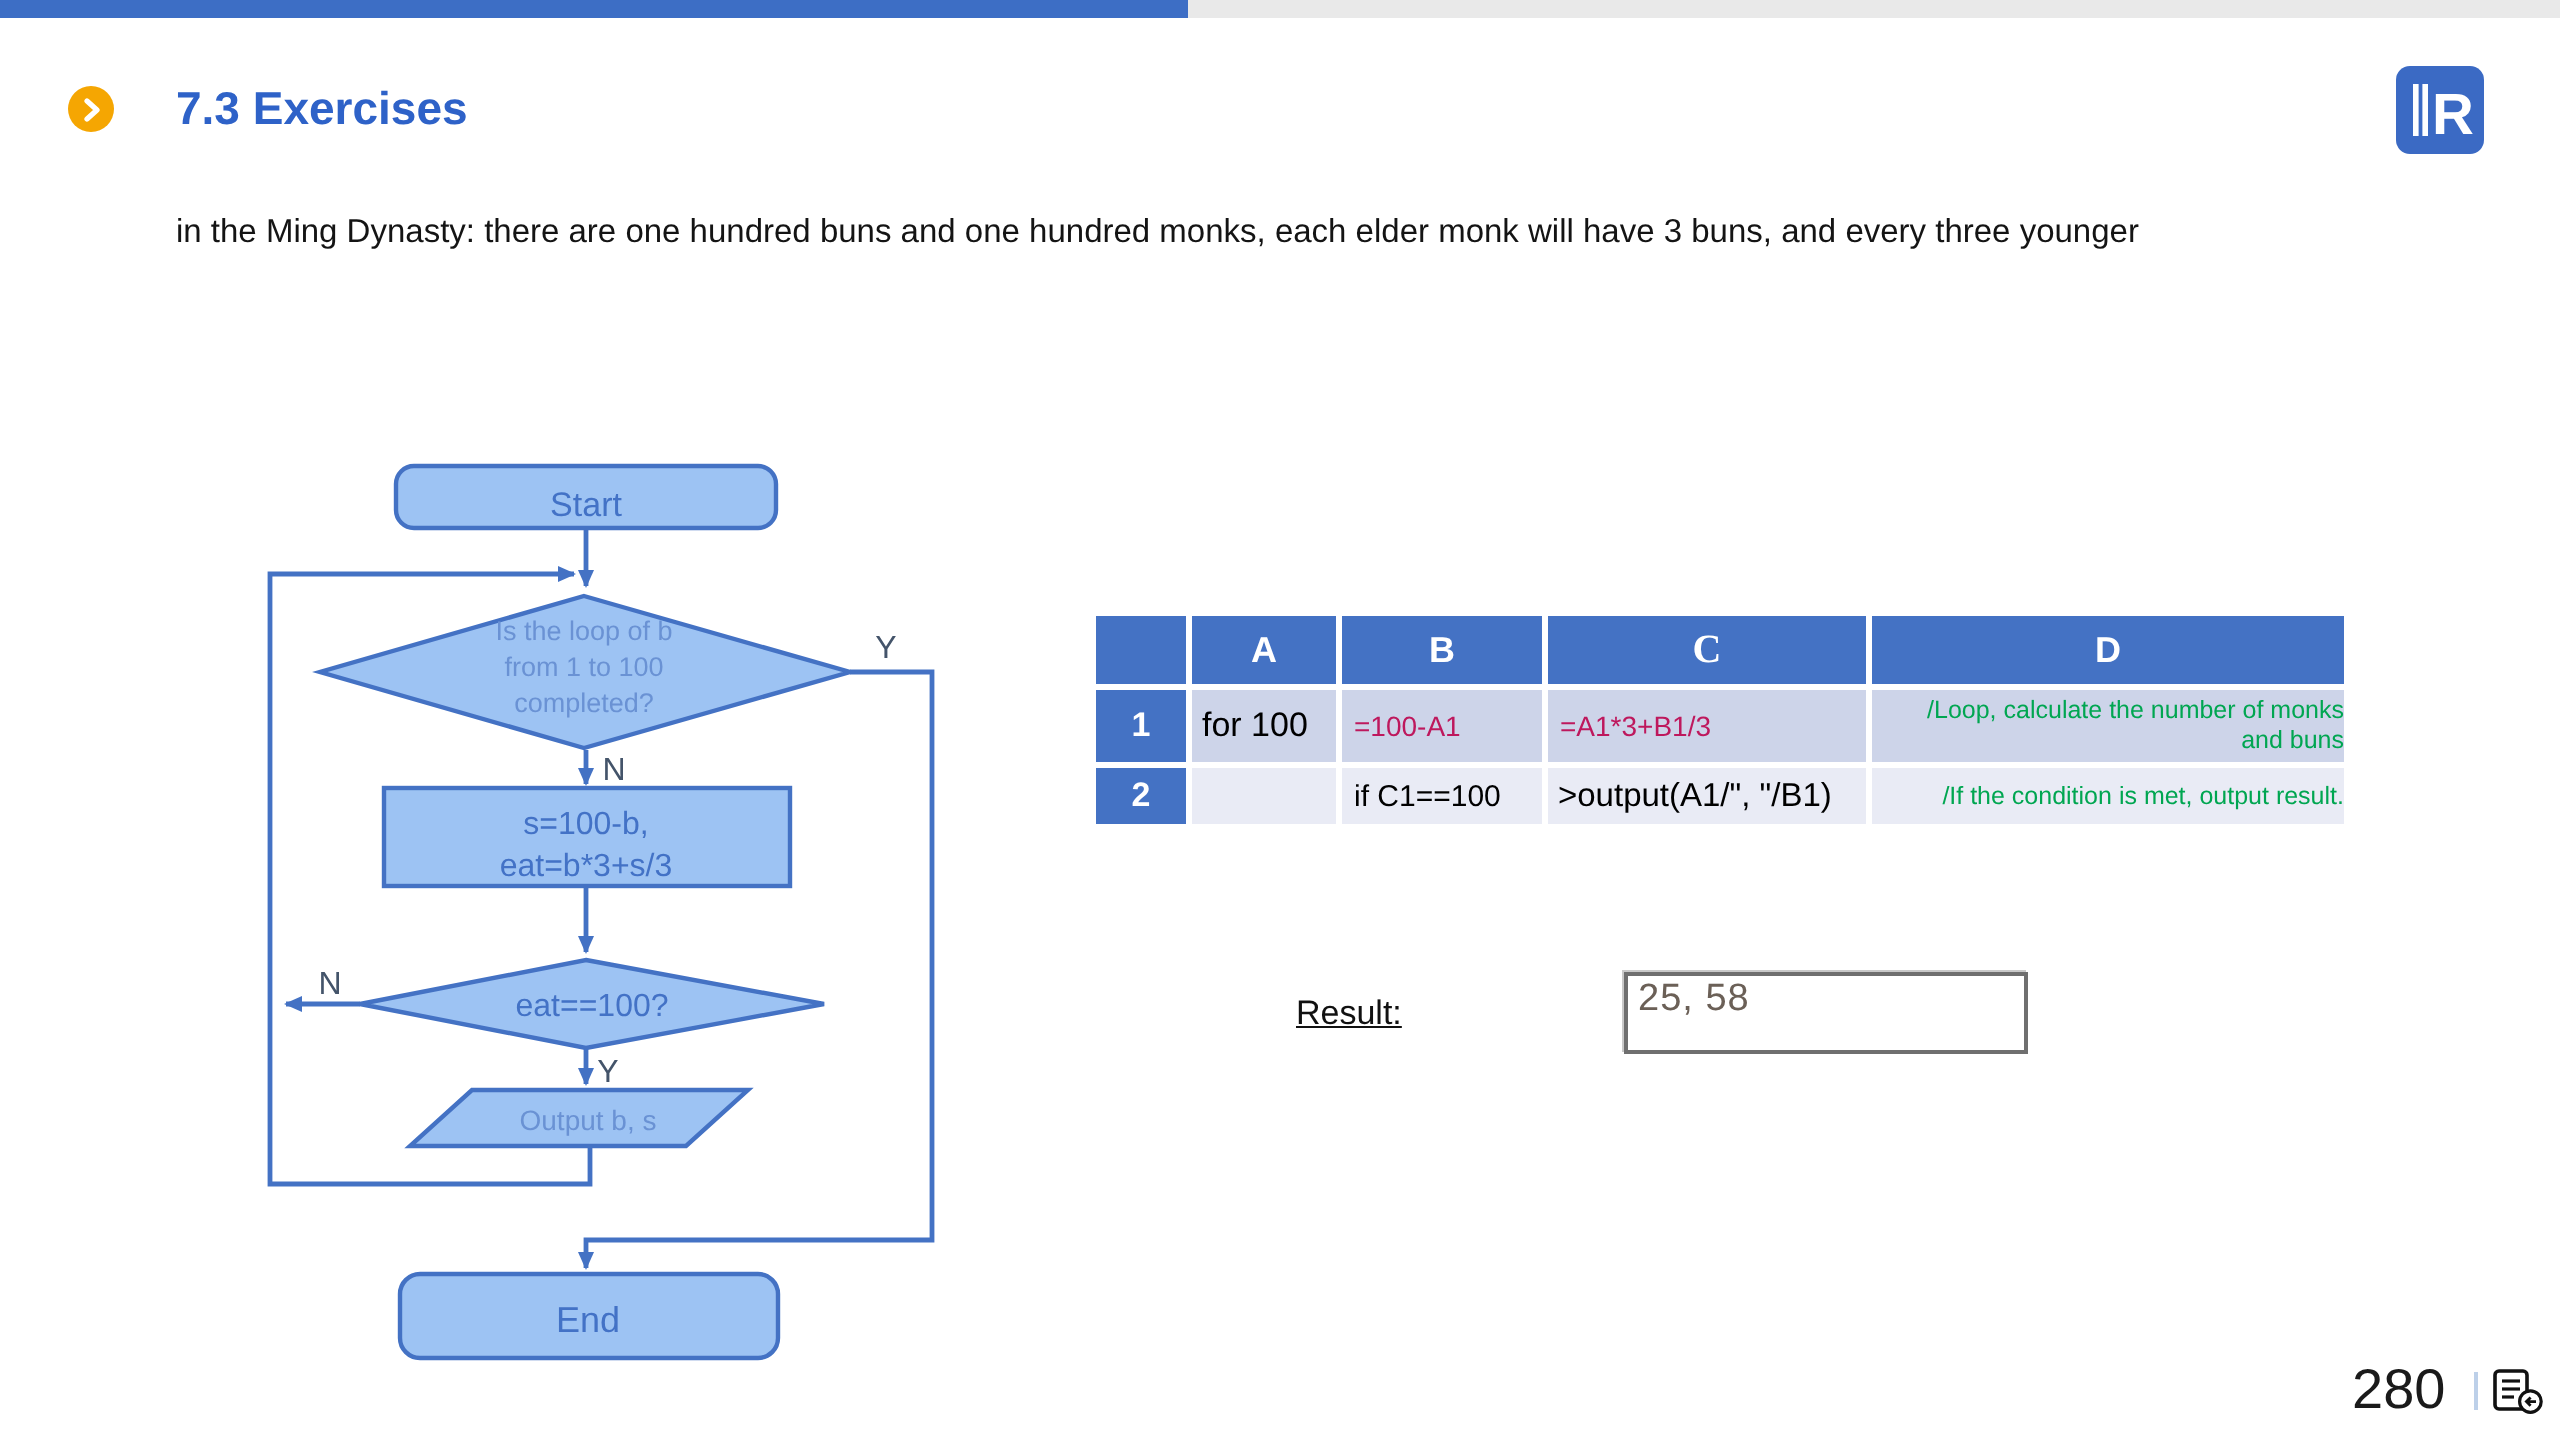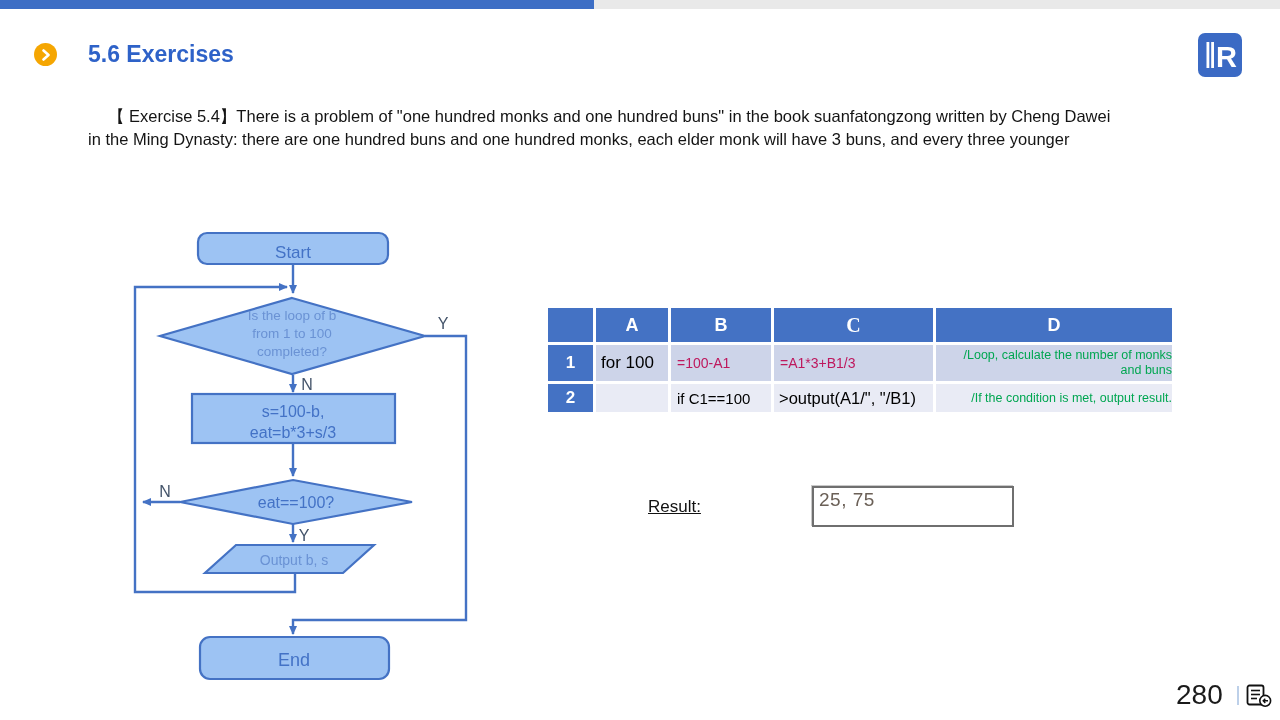--- a/index.html
+++ b/index.html
@@ -63,31 +63,30 @@
 <body>
 
 <div class="topbar-blue"></div>
 <div class="topbar-gray"></div>
 
 <div class="title-badge">
   <svg width="12" height="12" viewBox="0 0 12 12">
     <path d="M3.5,1.5 L8.5,6 L3.5,10.5" fill="none" stroke="#ffffff" stroke-width="2.6" stroke-linecap="round" stroke-linejoin="round"></path>
   </svg>
 </div>
-<h1 class="page-title">5.6 Exercises</h1>
+<h1 class="page-title">7.3 Exercises</h1>
 
 <svg class="brand-logo" viewBox="0 0 44 44">
   <rect x="0" y="0" width="44" height="44" rx="7" fill="#3B6AC4"></rect>
   <rect x="8.5" y="9" width="2.8" height="26" fill="#ffffff"></rect>
   <rect x="13.2" y="9" width="2.8" height="26" fill="#ffffff"></rect>
   <text x="18" y="34" font-size="29" font-weight="bold" fill="#ffffff" font-family="Liberation Sans, sans-serif">R</text>
 </svg>
 
 <div class="exercise">
-  <div class="exercise-line indent">【 Exercise 5.4】There is a problem of "one hundred monks and one hundred buns" in the book suanfatongzong written by Cheng Dawei</div>
   <div class="exercise-line">in the Ming Dynasty: there are one hundred buns and one hundred monks, each elder monk will have 3 buns, and every three younger</div>
 </div>
 
 <svg class="flowchart" viewBox="100 225 400 470">
   <defs>
     <marker id="arrow" markerUnits="userSpaceOnUse" markerWidth="10" markerHeight="9" refX="8" refY="4" orient="auto">
       <path d="M0,0 L9,4 L0,8 Z" fill="#4472C4"></path>
     </marker>
   </defs>
 
@@ -150,21 +149,21 @@
     <td class="datacell"></td>
     <td class="datacell cell-b2">if C1==100</td>
     <td class="datacell cell-c2">&gt;output(A1/", "/B1)</td>
     <td class="datacell cell-d">/If the condition is met, output result.</td>
   </tr>
 </tbody>
   </table>
 
 <div class="result-label">Result:</div>
 <div class="result-box">
-  <div class="result-value">25, 75</div>
+  <div class="result-value">25, 58</div>
 </div>
 
 <div class="page-number">280</div>
 <div class="footer-divider"></div>
 <svg class="footer-icon" viewBox="0 0 26 24">
   <rect x="1.5" y="1.5" width="16" height="19" rx="2" fill="none" stroke="#111111" stroke-width="1.8"></rect>
   <line x1="5" y1="6.5" x2="14" y2="6.5" stroke="#111111" stroke-width="1.6"></line>
   <line x1="5" y1="10.5" x2="14" y2="10.5" stroke="#111111" stroke-width="1.6"></line>
   <line x1="5" y1="14.5" x2="11" y2="14.5" stroke="#111111" stroke-width="1.6"></line>
   <circle cx="19.2" cy="16.8" r="5.4" fill="#ffffff" stroke="#111111" stroke-width="1.6"></circle>

